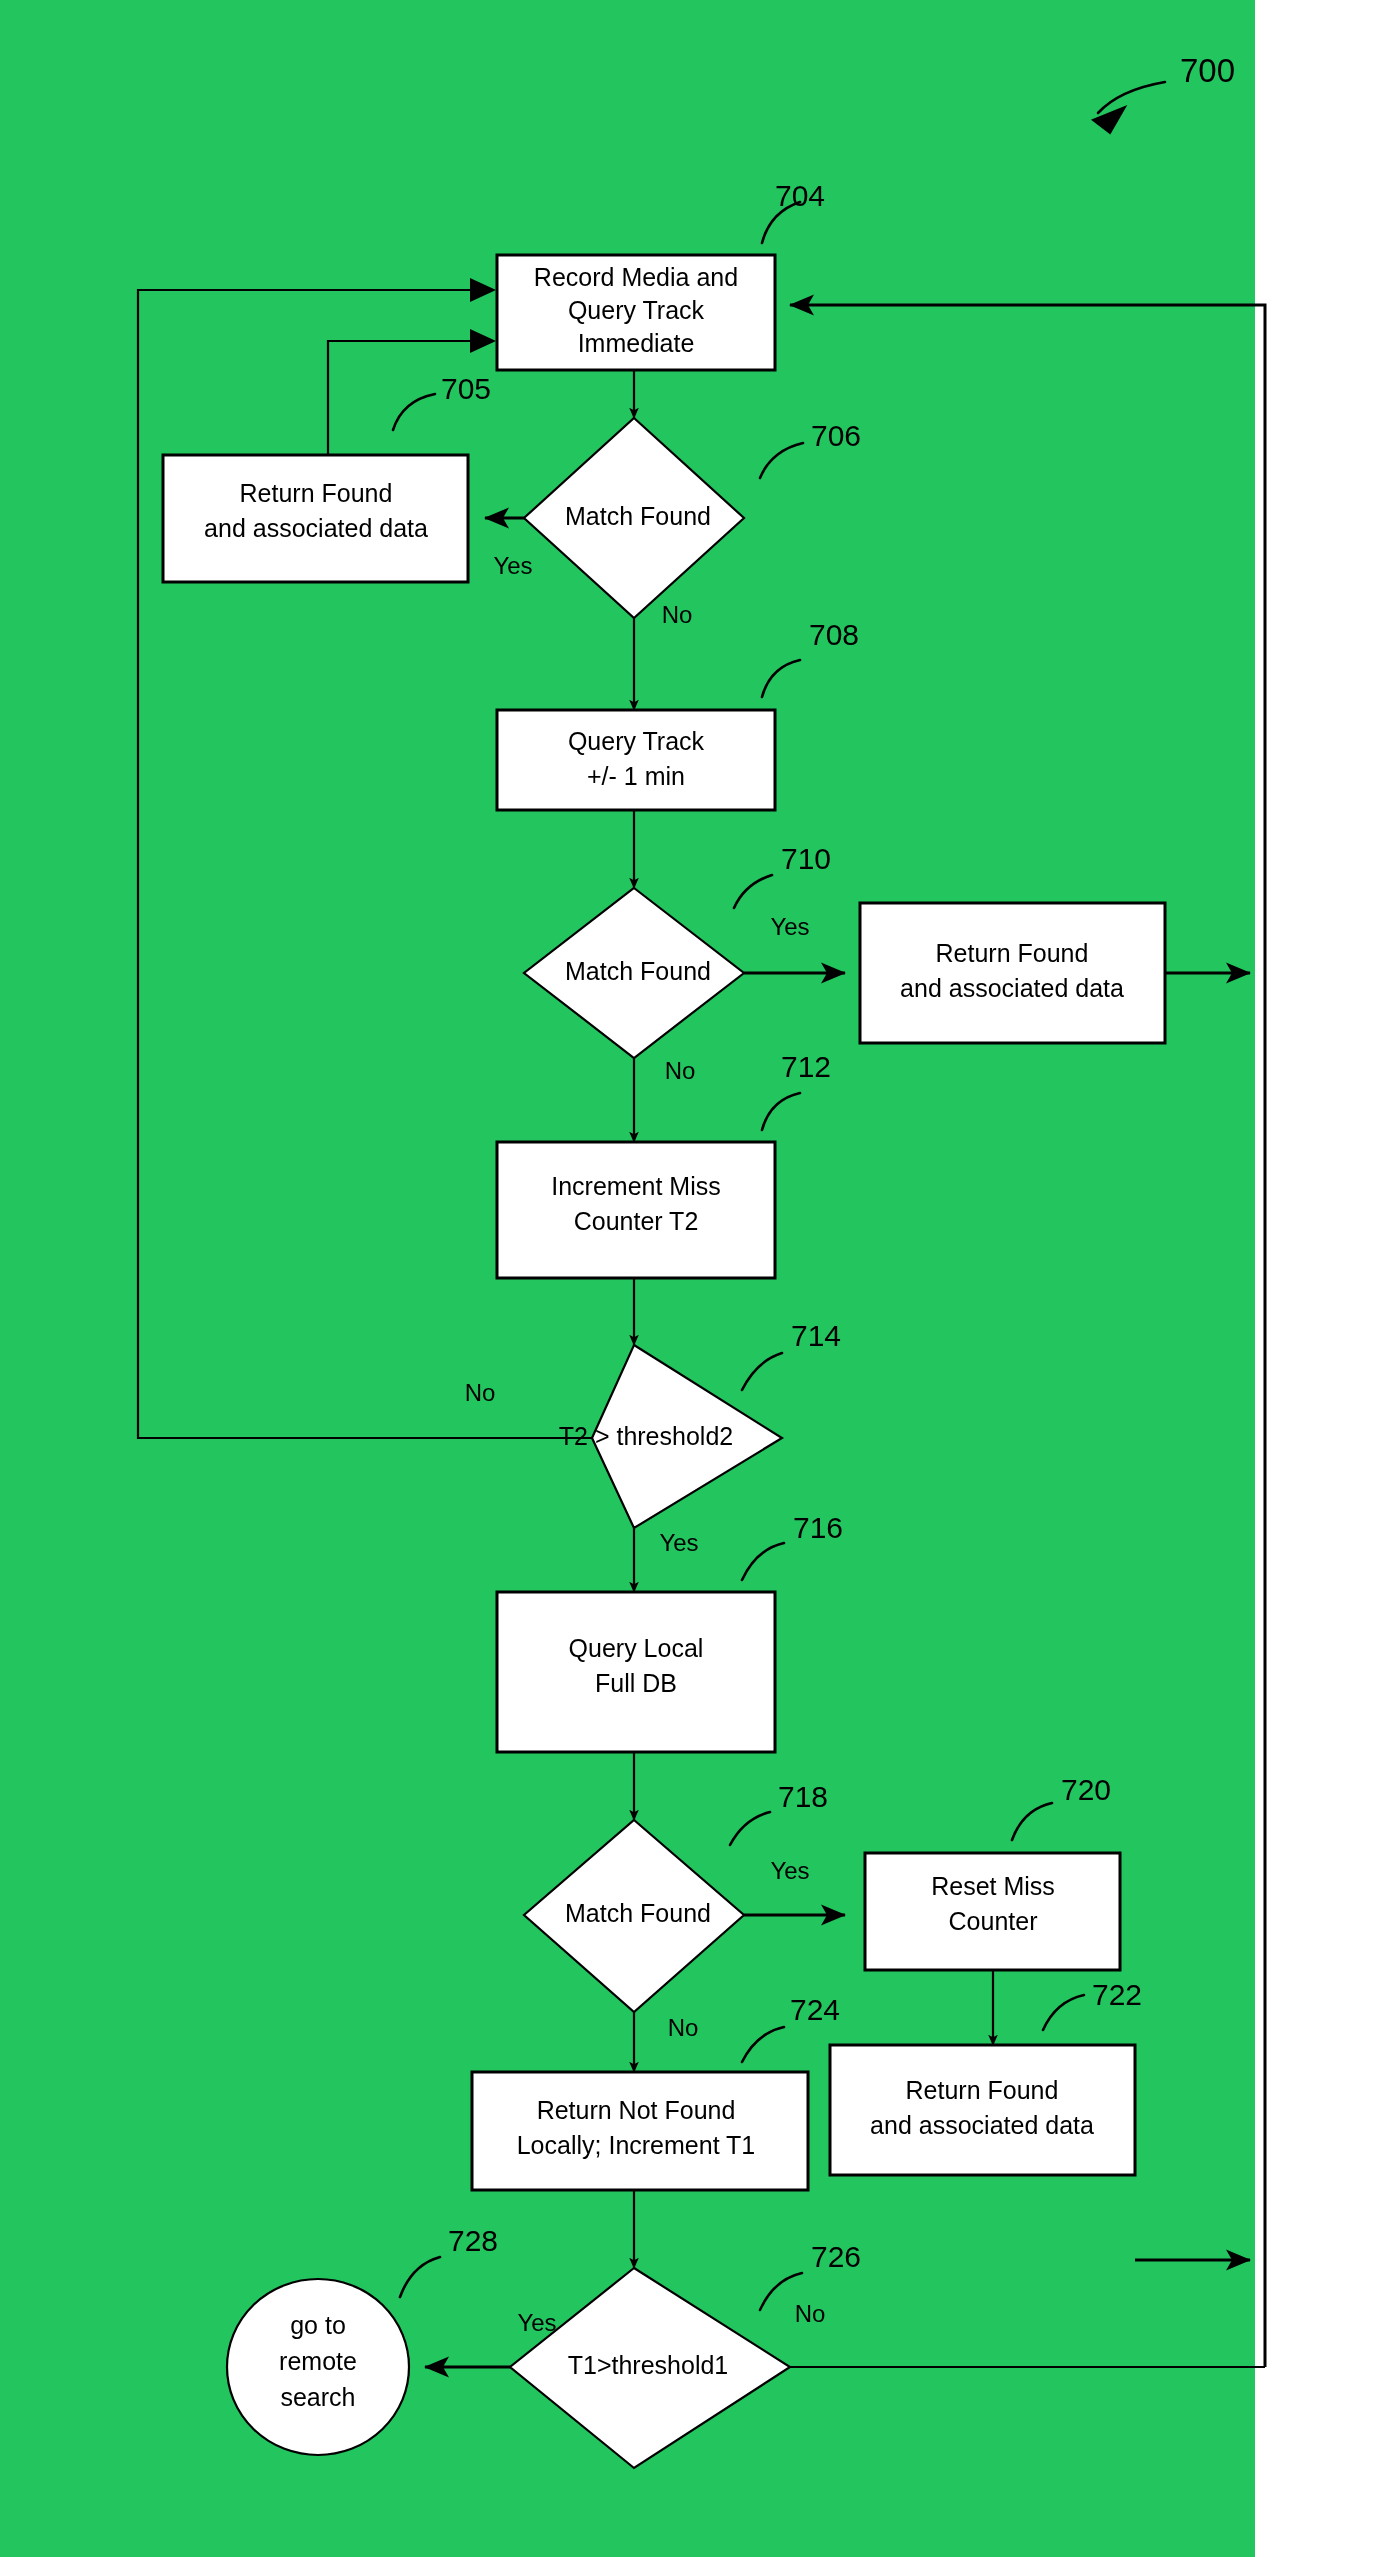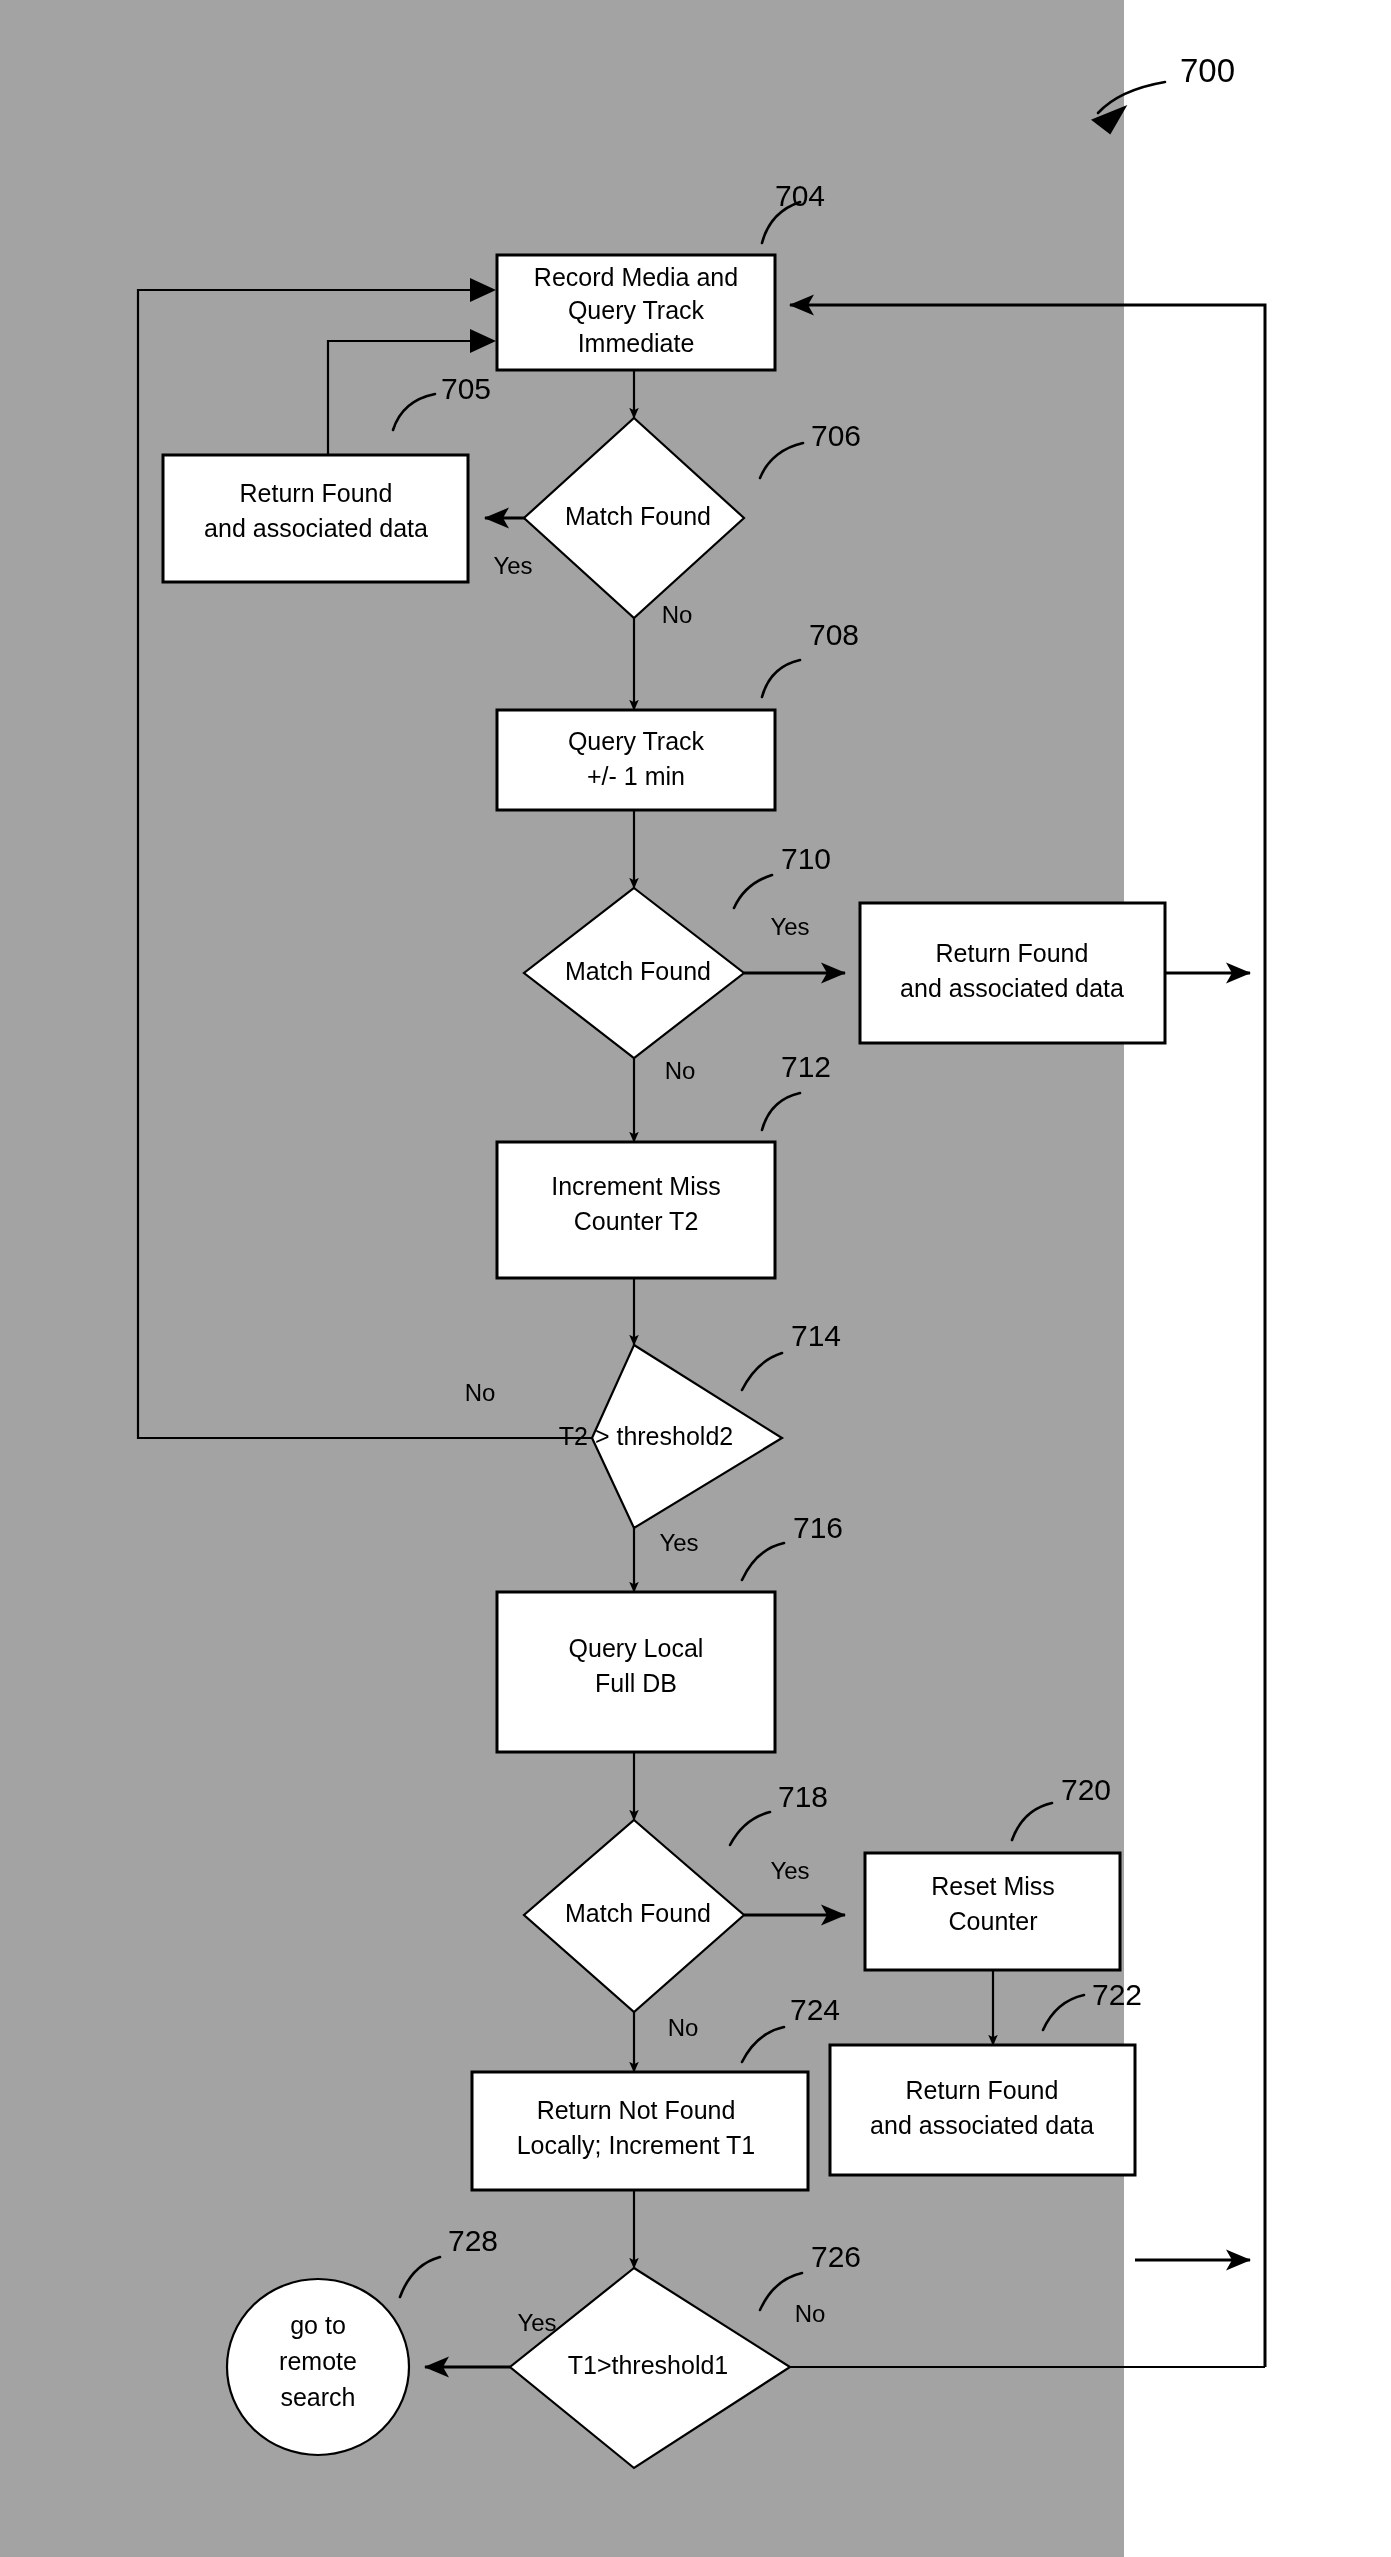--- a/index.html
+++ b/index.html
@@ -8,23 +8,23 @@
     background: #ffffff;
   }
   body {
     width: 1391px;
     height: 2557px;
     font-family: "Liberation Sans", sans-serif;
     overflow: hidden;
   }
   #figure-root {
     position: relative;
-    width: 1124px;
+    width: 1255px;
     height: 2557px;
-    background: #a3a3a3;
+    background: #22c55e;
   }
   svg.sheet {
     position: absolute;
     top: 0;
     left: 0;
     width: 1391px;
     height: 2557px;
     display: block;
   }
   .shape-stroke {

